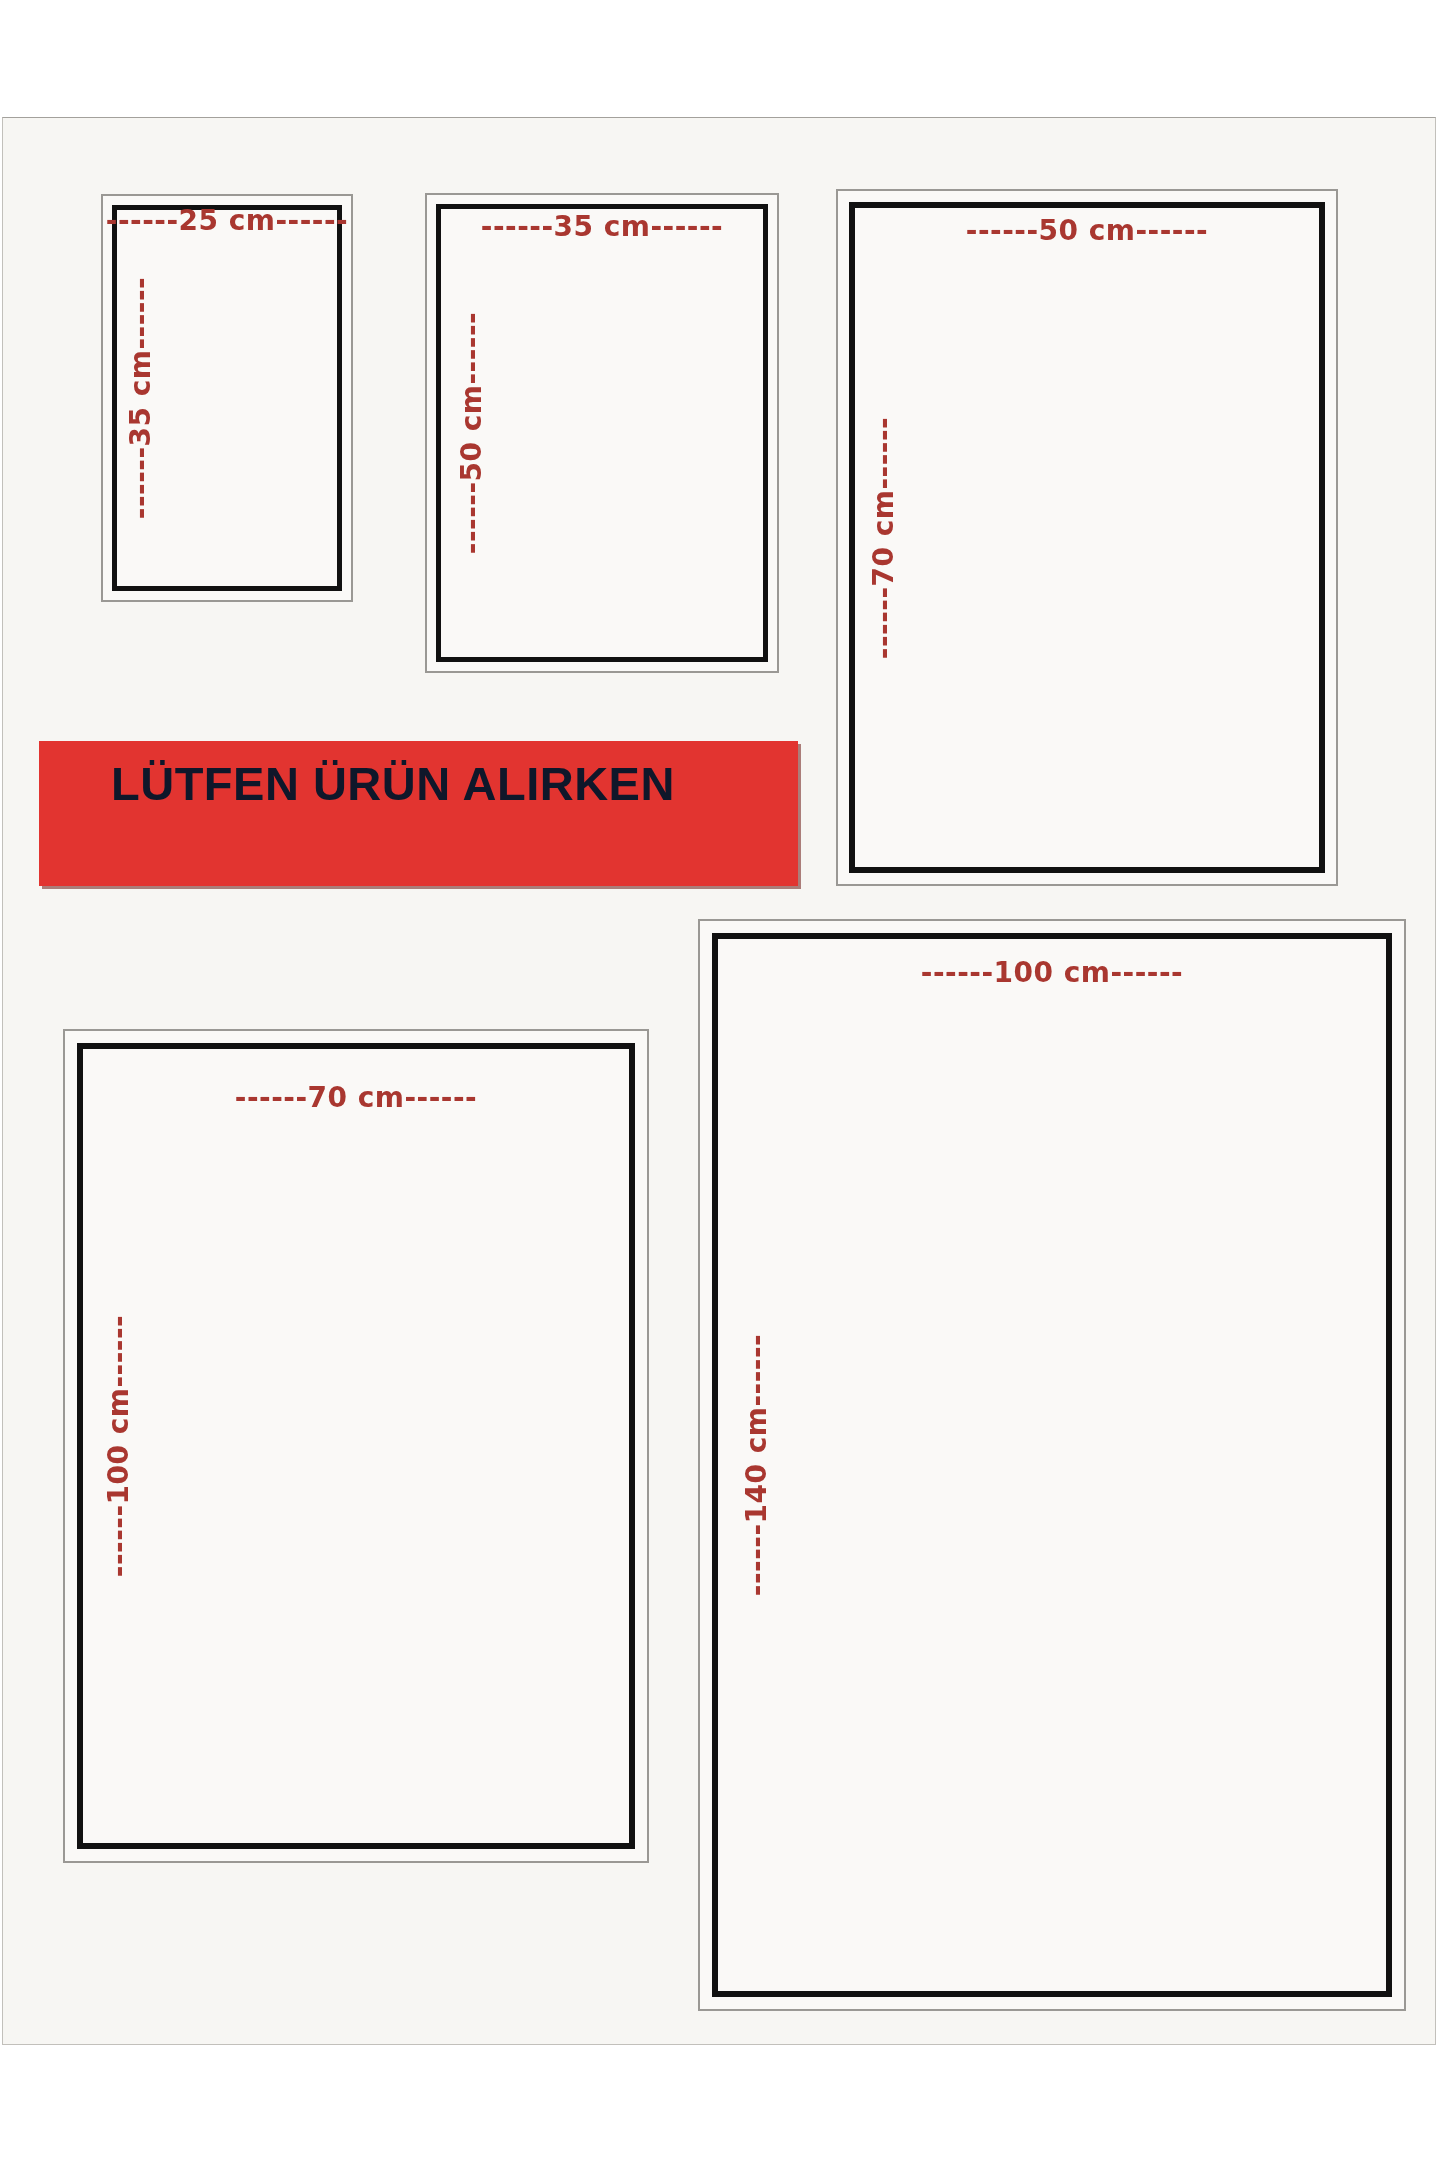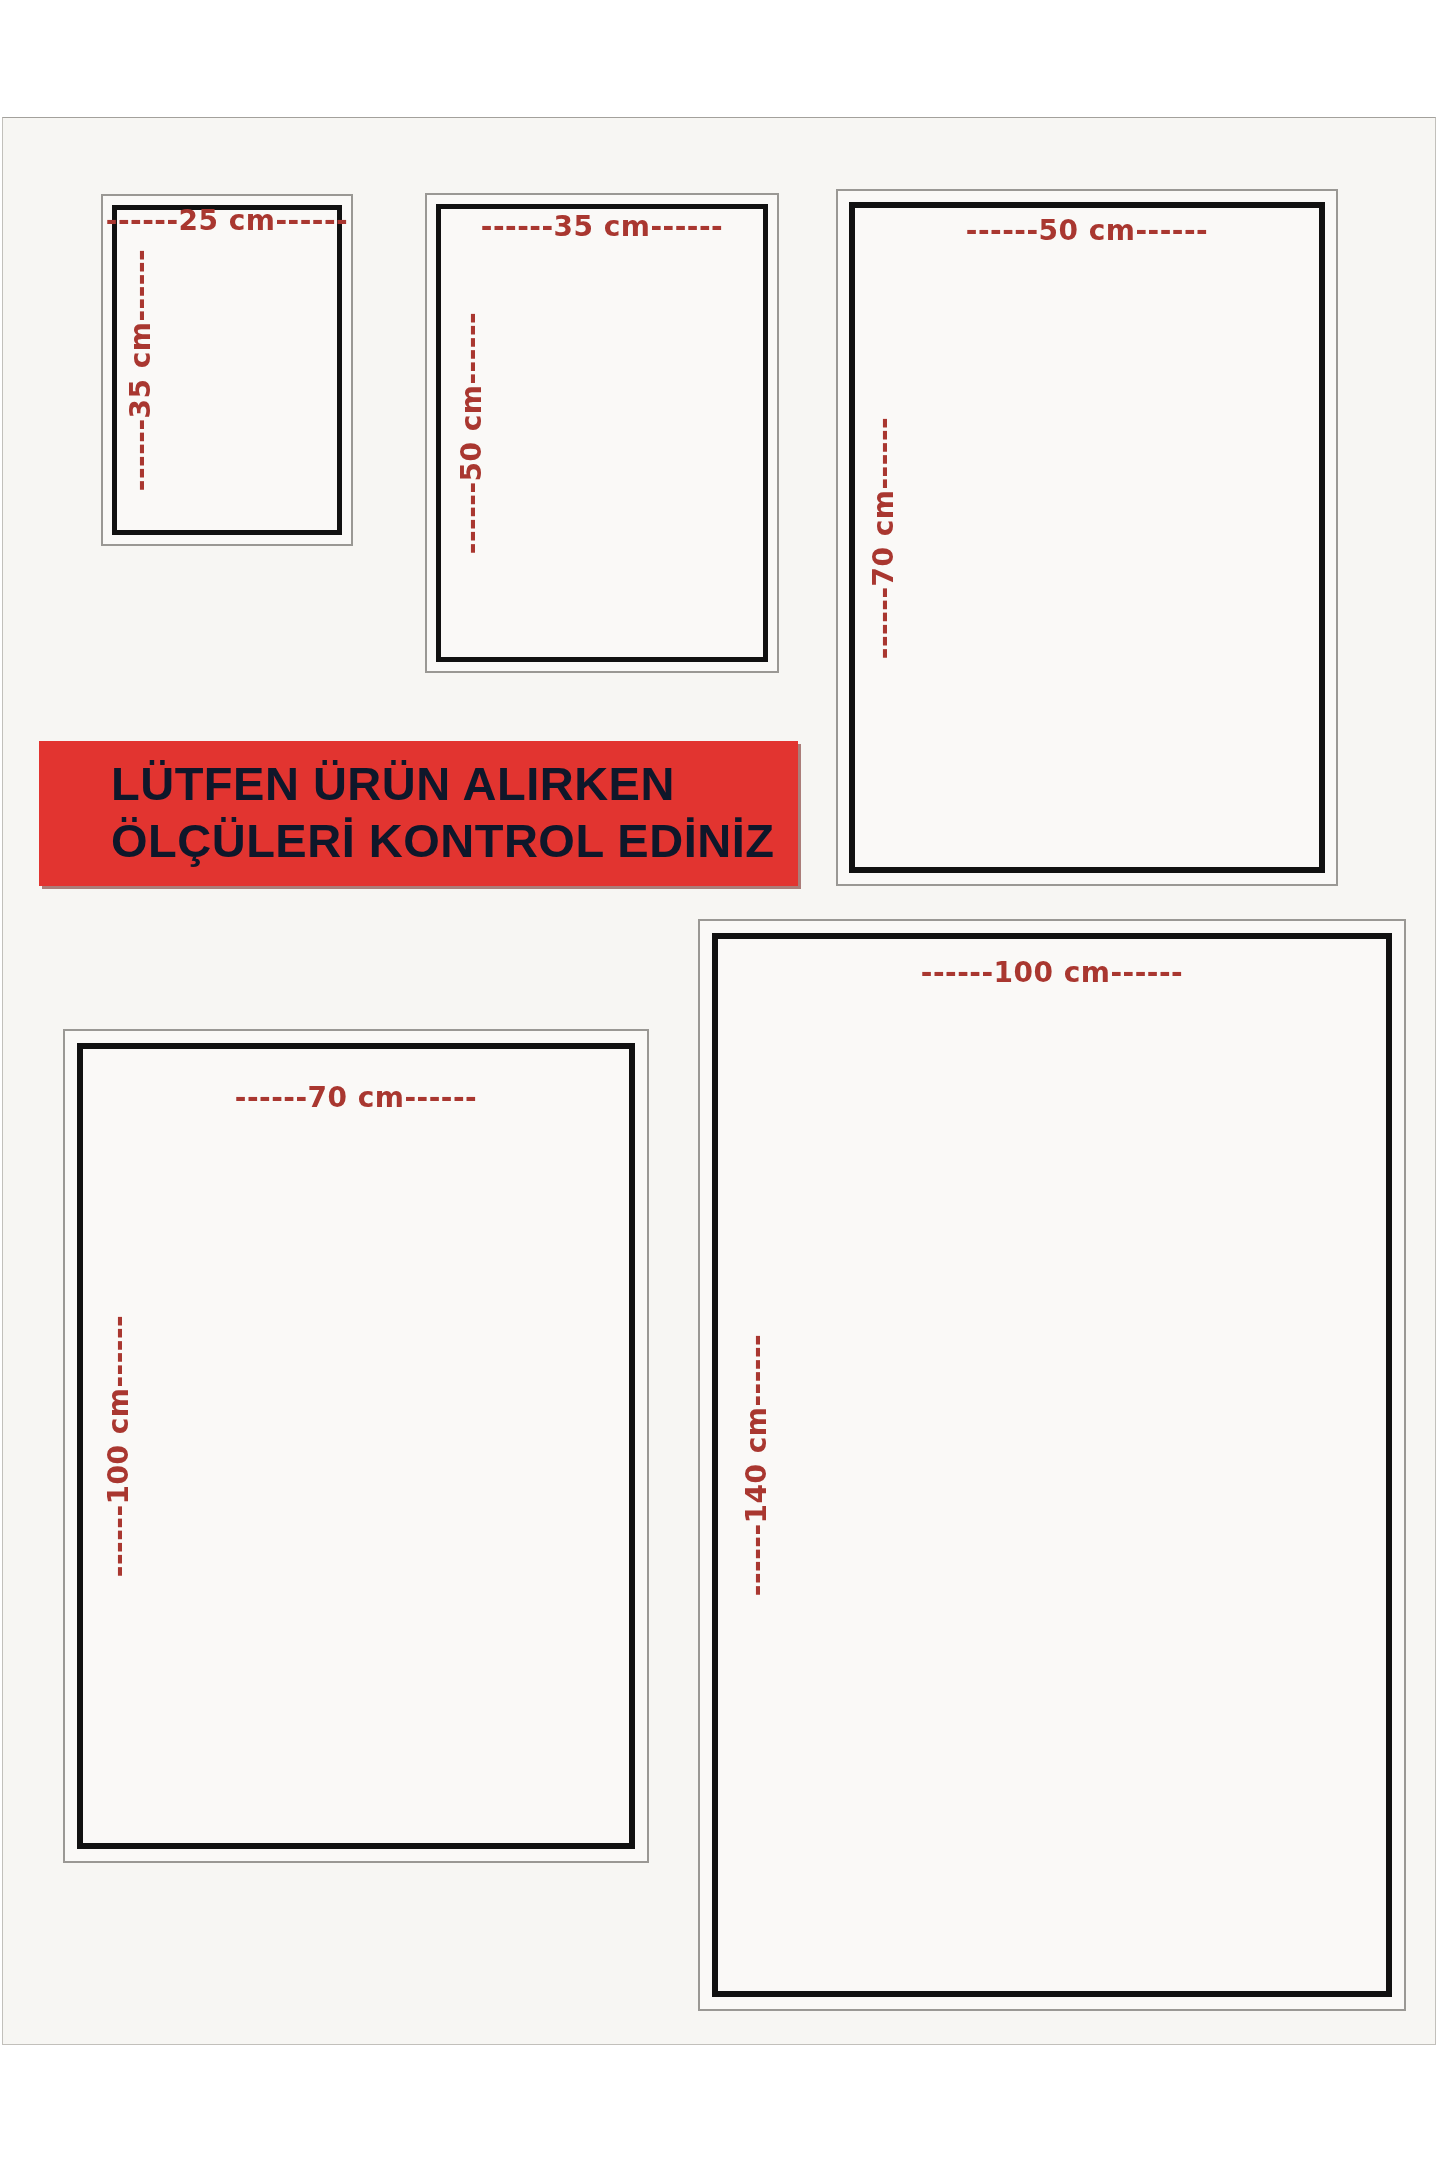--- a/index.html
+++ b/index.html
@@ -41,21 +41,21 @@
   }
   .inner-border {
     position: absolute;
     border: 5px solid var(--frame-black);
     box-sizing: border-box;
   }
   .frame-a .inner-border, .frame-b .inner-border { inset: 9px; }
   .frame-c .inner-border { inset: 11px; border-width: 6px; }
   .frame-d .inner-border, .frame-e .inner-border { inset: 12px; border-width: 6px; }
 
-  .frame-a { left:  98px; top:  76px; width: 252px; height: 352px; }
+  .frame-a { left:  98px; top:  76px; width: 252px; height: 408px; }
   .frame-b { left: 422px; top:  75px; width: 354px; height: 480px; }
   .frame-c { left: 833px; top:  71px; width: 502px; height: 697px; }
   .frame-d { left:  60px; top: 911px; width: 586px; height: 834px; }
   .frame-e { left: 695px; top: 801px; width: 708px; height: 1092px; }
 
   .h-label {
     position: absolute;
     left: 50%;
     transform: translateX(-50%);
     white-space: nowrap;
@@ -136,16 +136,15 @@
   </div>
 
   <div class="frame frame-e">
     <div class="inner-border"></div>
     <div class="h-label">------100 cm------</div>
     <div class="v-label">------140 cm------</div>
   </div>
 
   <div class="banner">
     <div class="banner-line">LÜTFEN ÜRÜN ALIRKEN</div>
-    <div class="banner-line">ÖLÇÜLERİ KONTROL EDİNİZ</div>
   </div>
 
 </div>
 
 </body></html>

